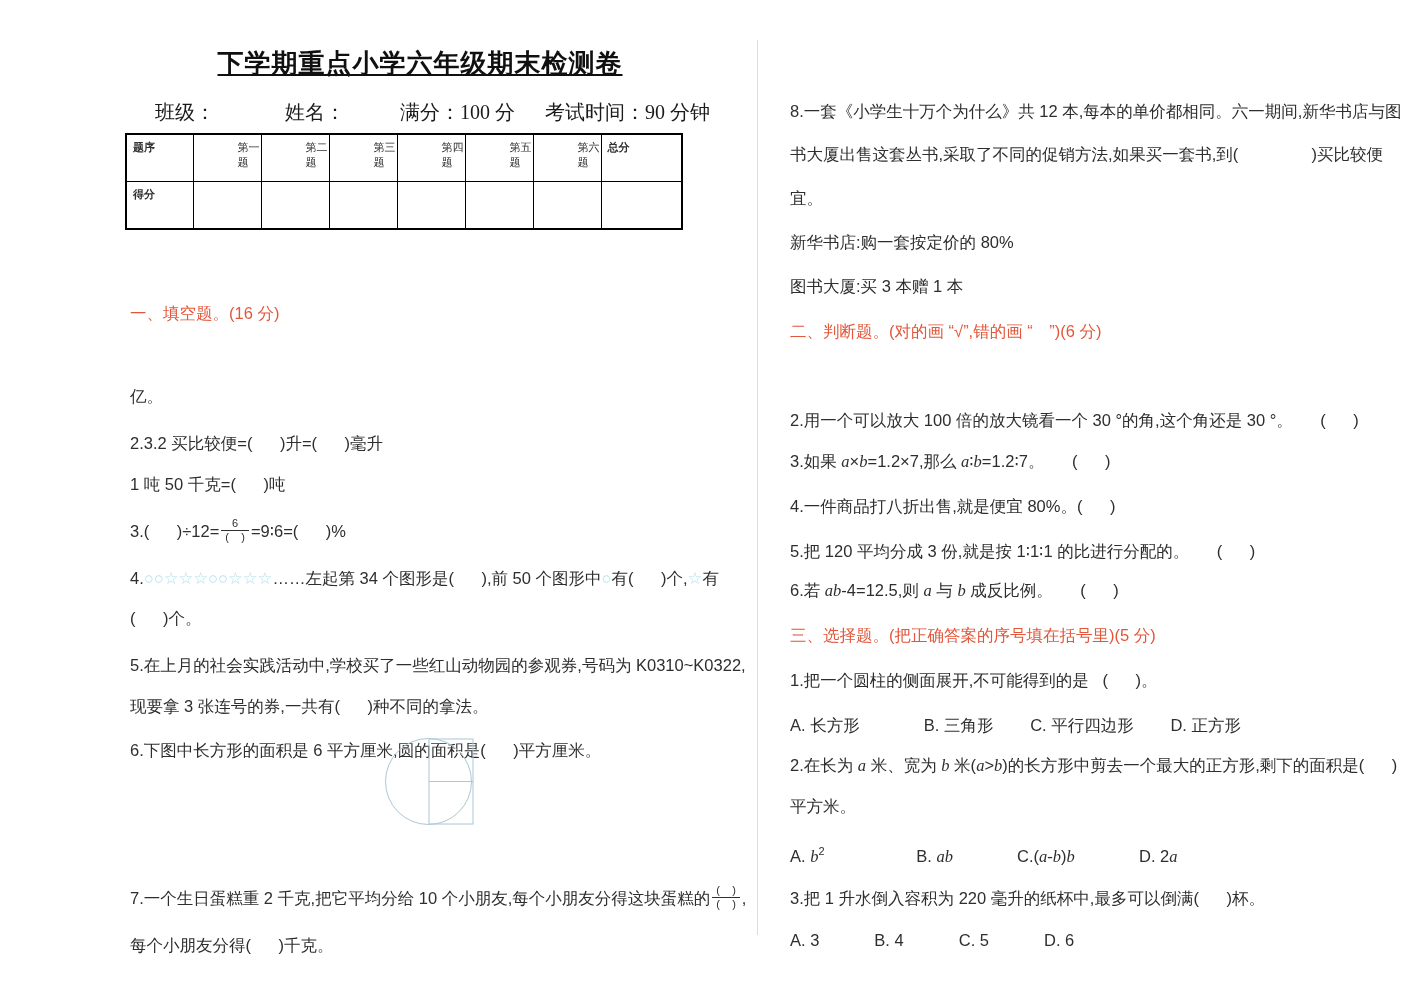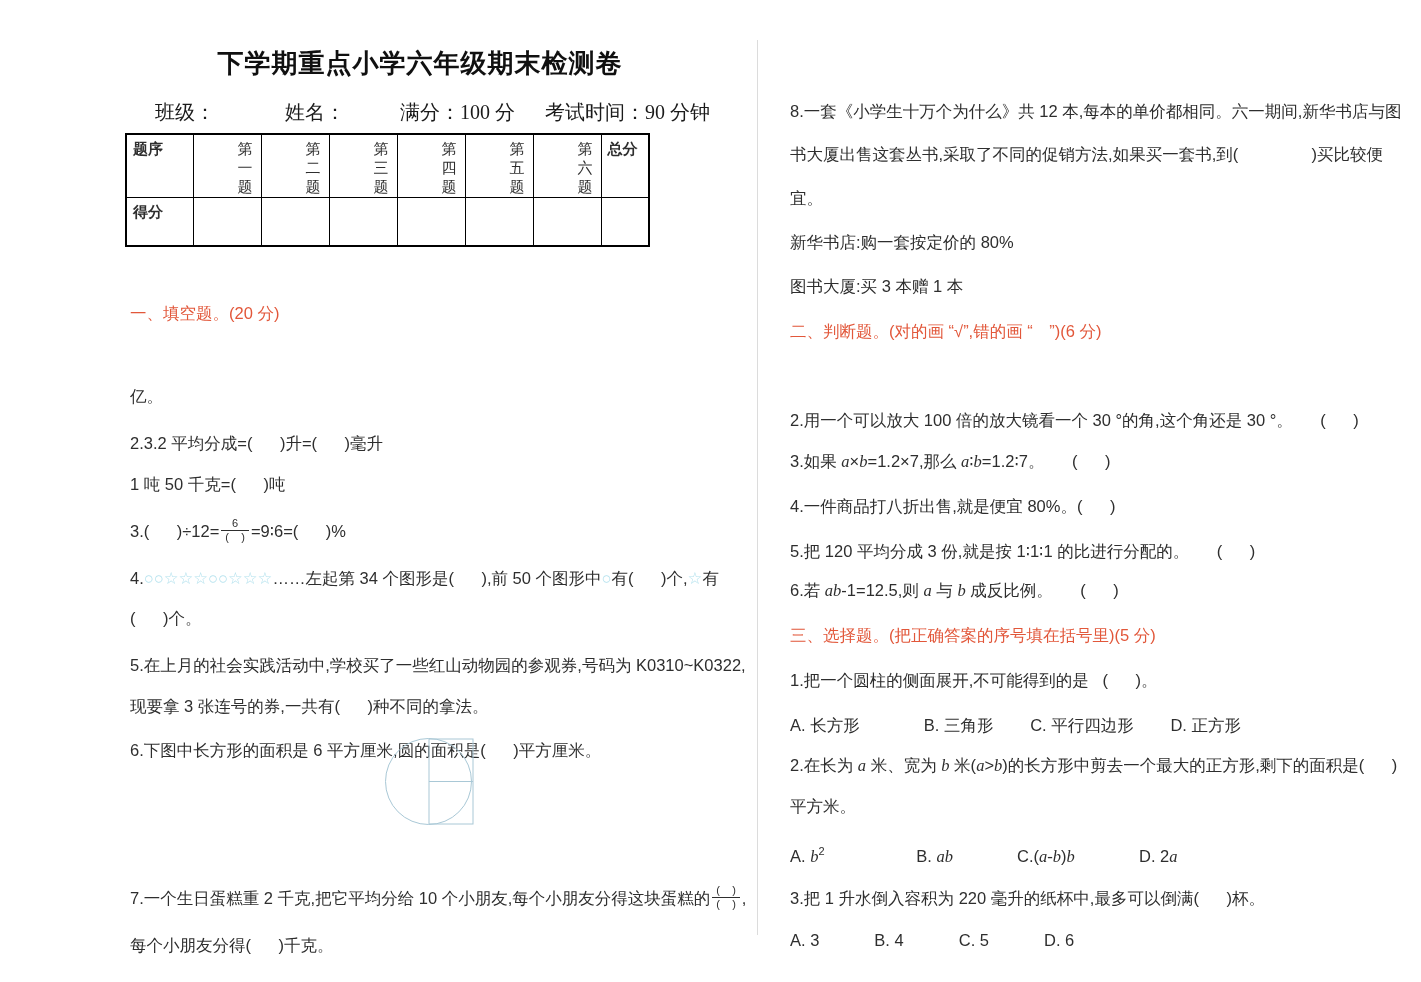--- a/index.html
+++ b/index.html
@@ -5,37 +5,37 @@
   html,body{margin:0;padding:0;}
   body{
     width:1421px;height:982px;background:#ffffff;position:relative;
     font-family:"Liberation Sans","DejaVu Sans",sans-serif;color:#2e2e2e;
     overflow:hidden;
   }
   .page{position:absolute;inset:0;}
   .title{
     position:absolute;left:120px;top:46px;width:600px;text-align:center;
     font-size:26px;font-weight:bold;letter-spacing:1px;color:#101010;
-    font-family:"Liberation Serif","DejaVu Serif",serif;white-space:pre;
+    font-family:"Liberation Serif","DejaVu Serif",serif;white-space:pre;text-decoration:underline;
   }
   .info-span{
     position:absolute;top:99px;font-size:20px;color:#1a1a1a;white-space:pre;
     font-family:"Liberation Serif","DejaVu Serif",serif;
   }
   .score-table{
     position:absolute;left:125px;top:133px;border-collapse:collapse;table-layout:fixed;
   }
   .score-table th,.score-table td{
     border:1.5px solid #000;vertical-align:top;text-align:left;
-    padding:5px 0 0 6px;font-size:15px;box-sizing:border-box;
+    padding:5px 0 0 6px;font-size:11px;box-sizing:border-box;
   }
   .score-table{border:2px solid #000;}
   .score-table .c0{width:67px;}
   .score-table .cm{width:68px;padding-left:44px;}
-  .score-table .c7{width:48px;}
+  .score-table .c7{width:81px;}
   .score-table tr.hrow{height:47px;}
   .score-table tr.srow{height:48px;}
   .bold-cell{font-weight:bold;font-size:16px;font-family:"Liberation Sans",sans-serif;}
   .kai-cell{font-weight:normal;font-family:"Liberation Serif","DejaVu Serif",serif;}
   .divider{position:absolute;left:757px;top:40px;width:1px;height:895px;background:#dcdcdc;}
   .col{position:absolute;top:0;height:982px;}
   .col-left{left:130px;width:615px;}
   .col-right{left:790px;width:610px;}
   .line{position:absolute;left:0;white-space:pre;font-size:16.5px;line-height:23px;color:#2e2e2e;margin-top:43px;}
   .accent{color:#e2573a;}
@@ -83,23 +83,23 @@
       <td class="cm"></td>
       <td class="cm"></td>
       <td class="c7"></td>
     </tr>
   </tbody>
     </table>
 
   <div class="divider"></div>
 
   <div class="col col-left">
-    <div class="line accent" style="top:259px">一、填空题。(20 分)</div>
+    <div class="line accent" style="top:259px">一、填空题。(16 分)</div>
     <div class="line" style="top:342px">亿。</div>
-    <div class="line" style="top:389px">2.3.2 平均分成=(      )升=(      )毫升</div>
+    <div class="line" style="top:389px">2.3.2 买比较便=(      )升=(      )毫升</div>
     <div class="line" style="top:430px">1 吨 50 千克=(      )吨</div>
     <div class="line" style="top:476px"><span>3.(      )÷12=</span><span class="frac"><span class="fnum">6</span><span class="fden">(    )</span></span><span>=9∶6=(      )%</span></div>
     <div class="line" style="top:524px"><span>4.</span><span class="cy">○○☆☆☆○○☆☆☆</span><span>……左起第 34 个图形是(      ),前 50 个图形中</span><span class="cy">○</span><span>有(      )个,</span><span class="cy">☆</span><span>有</span></div>
     <div class="line" style="top:564px">(      )个。</div>
     <div class="line" style="top:611px">5.在上月的社会实践活动中,学校买了一些红山动物园的参观券,号码为 K0310~K0322,</div>
     <div class="line" style="top:652px">现要拿 3 张连号的券,一共有(      )种不同的拿法。</div>
     <div class="line" style="top:696px">6.下图中长方形的面积是 6 平方厘米,圆的面积是(      )平方厘米。</div>
     <div class="line" style="top:843px"><span>7.一个生日蛋糕重 2 千克,把它平均分给 10 个小朋友,每个小朋友分得这块蛋糕的</span><span class="frac"><span class="fnum">(    )</span><span class="fden">(    )</span></span><span>,</span></div>
     <div class="line" style="top:891px">每个小朋友分得(      )千克。</div>
   </div>
@@ -115,21 +115,21 @@
     <div class="line" style="top:100px">书大厦出售这套丛书,采取了不同的促销方法,如果买一套书,到(                )买比较便</div>
     <div class="line" style="top:144px">宜。</div>
     <div class="line" style="top:188px">新华书店:购一套按定价的 80%</div>
     <div class="line" style="top:232px">图书大厦:买 3 本赠 1 本</div>
 
     <div class="line accent" style="top:277px">二、判断题。(对的画 “√”,错的画 “　”)(6 分)</div>
     <div class="line" style="top:366px">2.用一个可以放大 100 倍的放大镜看一个 30 °的角,这个角还是 30 °。      (      )</div>
     <div class="line" style="top:407px"><span>3.如果 </span><span class="it">a</span><span>×</span><span class="it">b</span><span>=1.2×7,那么 </span><span class="it">a</span><span>∶</span><span class="it">b</span><span>=1.2∶7。      (      )</span></div>
     <div class="line" style="top:452px">4.一件商品打八折出售,就是便宜 80%。(      )</div>
     <div class="line" style="top:497px">5.把 120 平均分成 3 份,就是按 1∶1∶1 的比进行分配的。      (      )</div>
-    <div class="line" style="top:536px"><span>6.若 </span><span class="it">ab</span><span>-1=12.5,则 </span><span class="it">a</span><span> 与 </span><span class="it">b</span><span> 成反比例。      (      )</span></div>
+    <div class="line" style="top:536px"><span>6.若 </span><span class="it">ab</span><span>-4=12.5,则 </span><span class="it">a</span><span> 与 </span><span class="it">b</span><span> 成反比例。      (      )</span></div>
 
     <div class="line accent" style="top:581px">三、选择题。(把正确答案的序号填在括号里)(5 分)</div>
     <div class="line" style="top:626px">1.把一个圆柱的侧面展开,不可能得到的是   (      )。</div>
     <div class="line" style="top:671px">A. 长方形              B. 三角形        C. 平行四边形        D. 正方形</div>
     <div class="line" style="top:711px"><span>2.在长为 </span><span class="it">a</span><span> 米、宽为 </span><span class="it">b</span><span> 米(</span><span class="it">a</span><span>&gt;</span><span class="it">b</span><span>)的长方形中剪去一个最大的正方形,剩下的面积是(      )</span></div>
     <div class="line" style="top:752px">平方米。</div>
     <div class="line" style="top:797px"><span>A. </span><span class="it">b</span><sup>2</sup><span>                    B. </span><span class="it">ab</span><span>              C.(</span><span class="it">a-b</span><span>)</span><span class="it">b</span><span>              D. 2</span><span class="it">a</span></div>
     <div class="line" style="top:844px">3.把 1 升水倒入容积为 220 毫升的纸杯中,最多可以倒满(      )杯。</div>
     <div class="line" style="top:886px">A. 3            B. 4            C. 5            D. 6</div>
   </div>

